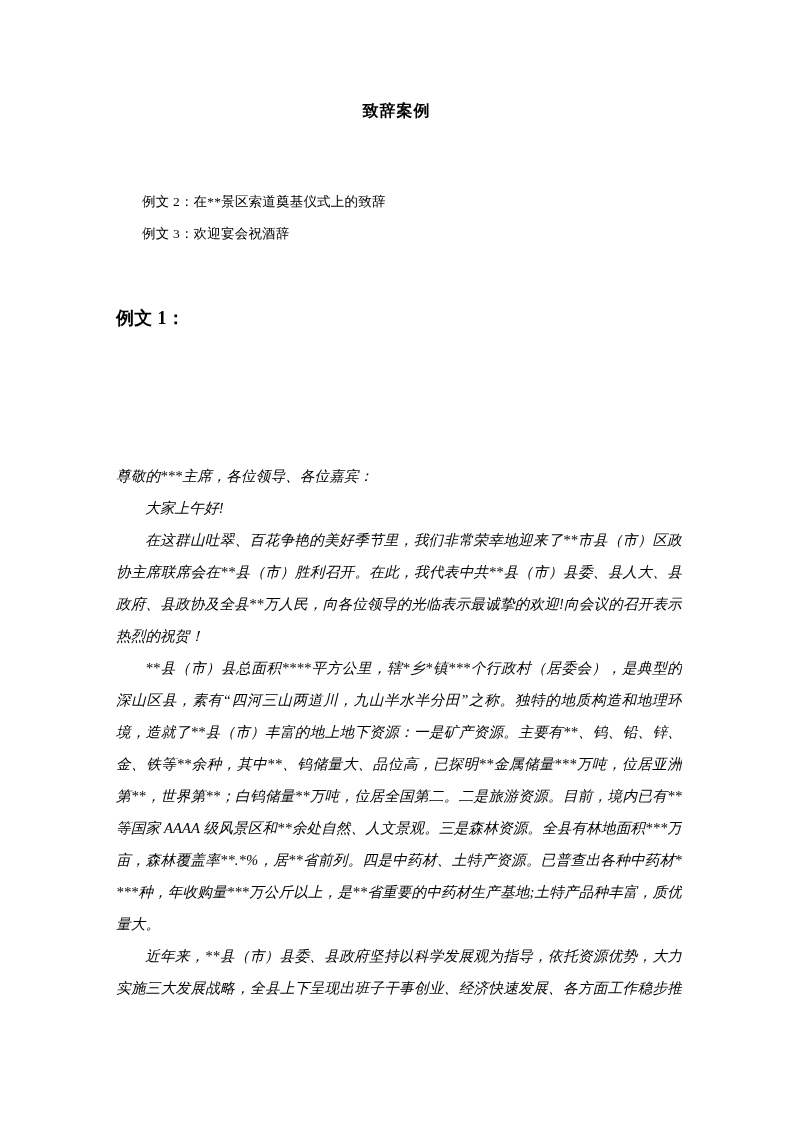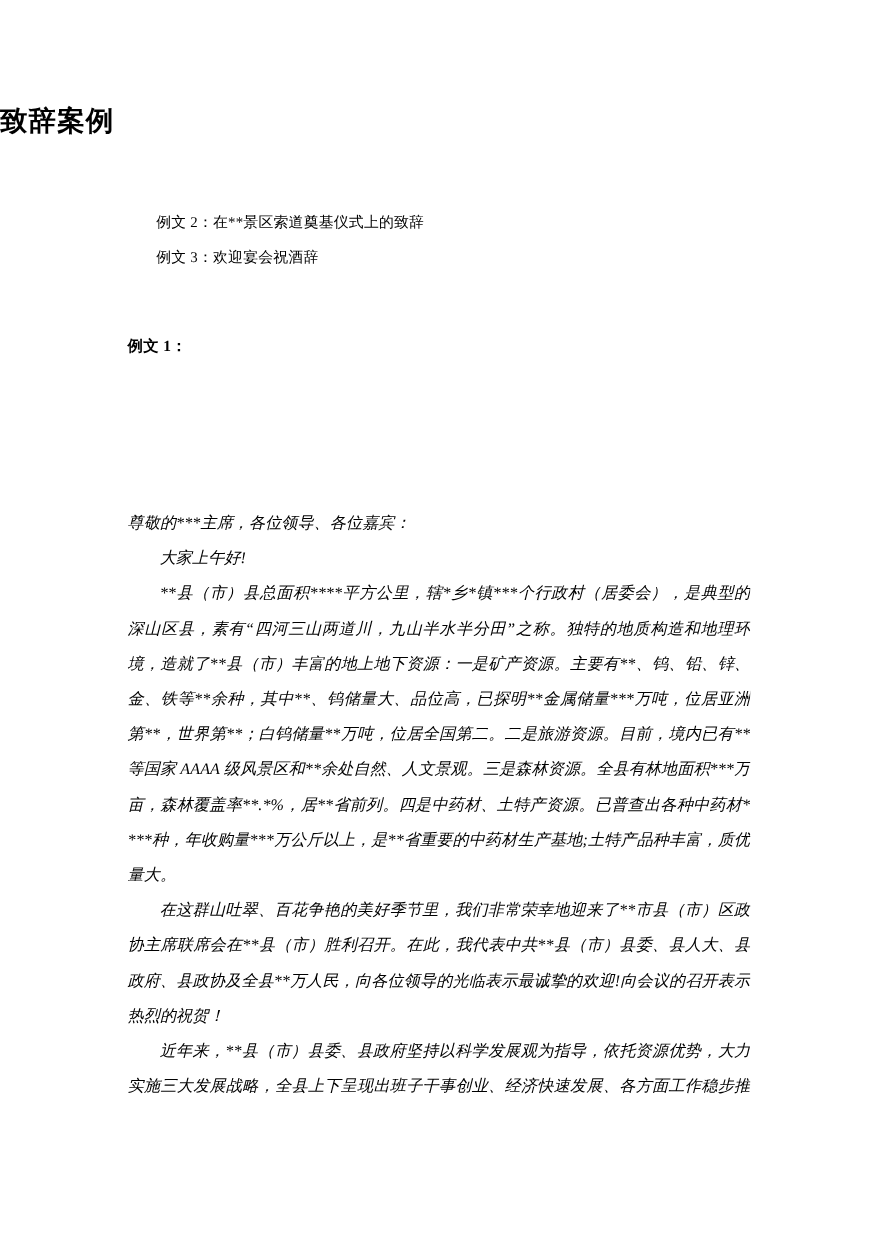--- a/index.html
+++ b/index.html
@@ -19,42 +19,43 @@
     width: 793px;
     height: 1122px;
     background: #ffffff;
     box-sizing: border-box;
   }
   .doc-title {
     position: absolute;
     left: 0;
     top: 96px;
     width: 793px;
-    font-size: 25px;
+    text-align: center;
+    font-size: 16px;
     font-weight: bold;
     letter-spacing: 1px;
     line-height: 30px;
   }
   .toc {
     position: absolute;
     left: 142px;
     top: 186px;
     width: 540px;
   }
   .toc-item {
     font-size: 13.5px;
     line-height: 32px;
     letter-spacing: 0.2px;
     white-space: nowrap;
   }
   .example-label {
     position: absolute;
     left: 116px;
     top: 306px;
-    font-size: 14px;
+    font-size: 18px;
     font-weight: bold;
     letter-spacing: 0.3px;
   }
   .title-block {
     position: absolute;
     left: 116px;
     top: 340px;
     width: 564px;
   }
   .title-line {
@@ -112,18 +113,18 @@
     <div class="toc-item">例文 2：在**景区索道奠基仪式上的致辞</div>
     <div class="toc-item">例文 3：欢迎宴会祝酒辞</div>
   </div>
 
   <div class="example-label">例文 1：</div>
 
 
   <div class="body-block clipped">
     <p class="para salutation">尊敬的***主席，各位领导、各位嘉宾：</p>
     <p class="para indent">大家上午好!</p>
+    <p class="para indent">在这群山吐翠、百花争艳的美好季节里，我们非常荣幸地迎来了**市县（市）区政协主席联席会在**县（市）胜利召开。在此，我代表中共**县（市）县委、县人大、县政府、县政协及全县**万人民，向各位领导的光临表示最诚挚的欢迎!向会议的召开表示热烈的祝贺！</p>
     <p class="para indent">**县（市）县总面积****平方公里，辖*乡*镇***个行政村（居委会），是典型的深山区县，素有“四河三山两道川，九山半水半分田”之称。独特的地质构造和地理环境，造就了**县（市）丰富的地上地下资源：一是矿产资源。主要有**、钨、铅、锌、金、铁等**余种，其中**、钨储量大、品位高，已探明**金属储量***万吨，位居亚洲第**，世界第**；白钨储量**万吨，位居全国第二。二是旅游资源。目前，境内已有**等国家 AAAA 级风景区和**余处自然、人文景观。三是森林资源。全县有林地面积***万亩，森林覆盖率**.*%，居**省前列。四是中药材、土特产资源。已普查出各种中药材****种，年收购量***万公斤以上，是**省重要的中药材生产基地;土特产品种丰富，质优量大。</p>
-    <p class="para indent">在这群山吐翠、百花争艳的美好季节里，我们非常荣幸地迎来了**市县（市）区政协主席联席会在**县（市）胜利召开。在此，我代表中共**县（市）县委、县人大、县政府、县政协及全县**万人民，向各位领导的光临表示最诚挚的欢迎!向会议的召开表示热烈的祝贺！</p>
     <p class="para indent">近年来，**县（市）县委、县政府坚持以科学发展观为指导，依托资源优势，大力实施三大发展战略，全县上下呈现出班子干事创业、经济快速发展、各方面工作稳步推进的良好局面，先后荣获全国卫生县城、全国文明县城、全国社会治安综合治理先进县、全国生态建设示范县、全国最佳人居环境范例奖、中国旅游强县等**多项国家和省级荣誉称号。****年，全县完成 GDP***亿元，同比增长**%；财政一般预算收入**.***亿元，同比增长**.*%，</p>
   </div>
 
 </div>
 
 </body></html>

